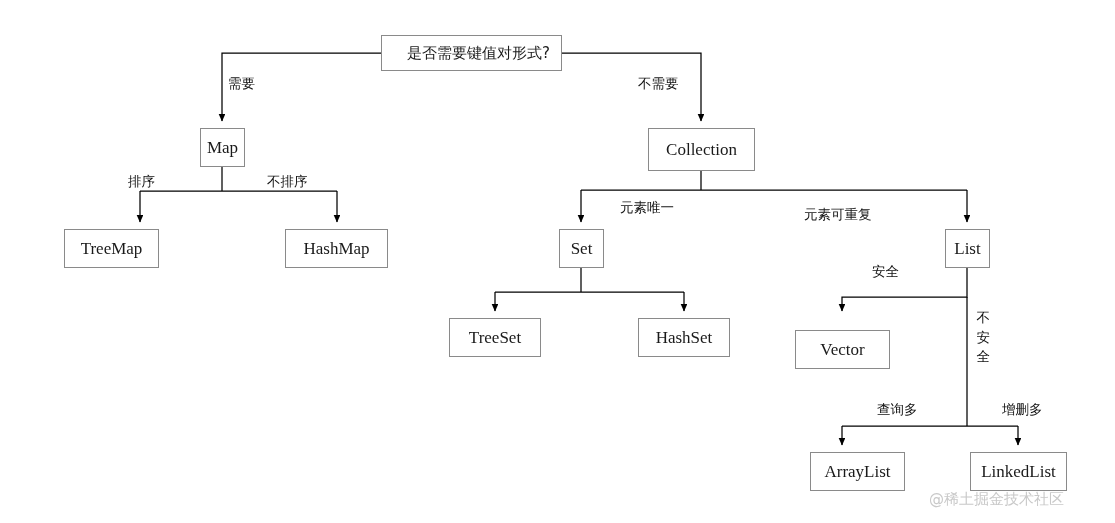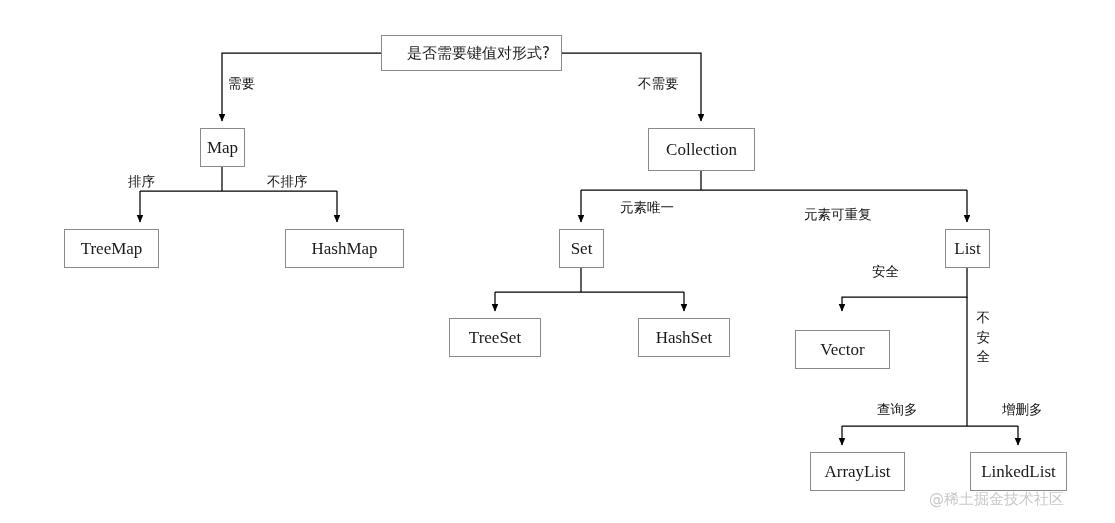--- a/index.html
+++ b/index.html
@@ -105,21 +105,21 @@
       <path d="M842,426 L1018,426"></path>
       <path d="M842,426 L842,445" marker-end="url(#arrow)"></path>
       <path d="M1018,426 L1018,445" marker-end="url(#arrow)"></path>
     </g>
   </svg>
 
   <div class="node cjk" style="left:381px; top:35px;  width:181px; height:36px;">是否需要键值对形式?</div>
   <div class="node latin" style="left:200px; top:128px; width:45px;  height:39px;">Map</div>
   <div class="node latin" style="left:648px; top:128px; width:107px; height:43px;">Collection</div>
   <div class="node latin" style="left:64px;  top:229px; width:95px;  height:39px;">TreeMap</div>
-  <div class="node latin" style="left:285px; top:229px; width:119px; height:39px;">HashMap</div>
+  <div class="node latin" style="left:285px; top:229px; width:103px; height:39px;">HashMap</div>
   <div class="node latin" style="left:559px; top:229px; width:45px;  height:39px;">Set</div>
   <div class="node latin" style="left:945px; top:229px; width:45px;  height:39px;">List</div>
   <div class="node latin" style="left:449px; top:318px; width:92px;  height:39px;">TreeSet</div>
   <div class="node latin" style="left:638px; top:318px; width:92px;  height:39px;">HashSet</div>
   <div class="node latin" style="left:795px; top:318px; width:95px;  height:39px;margin-top:12px;">Vector</div>
   <div class="node latin" style="left:795px; top:452px; width:95px;  height:39px;margin-left:15px;">ArrayList</div>
   <div class="node latin" style="left:970px; top:452px; width:97px;  height:39px;">LinkedList</div>
 
   <div class="edge-label" style="left:228px; top:76px;">需要</div>
   <div class="edge-label" style="left:638px; top:76px;">不需要</div>

